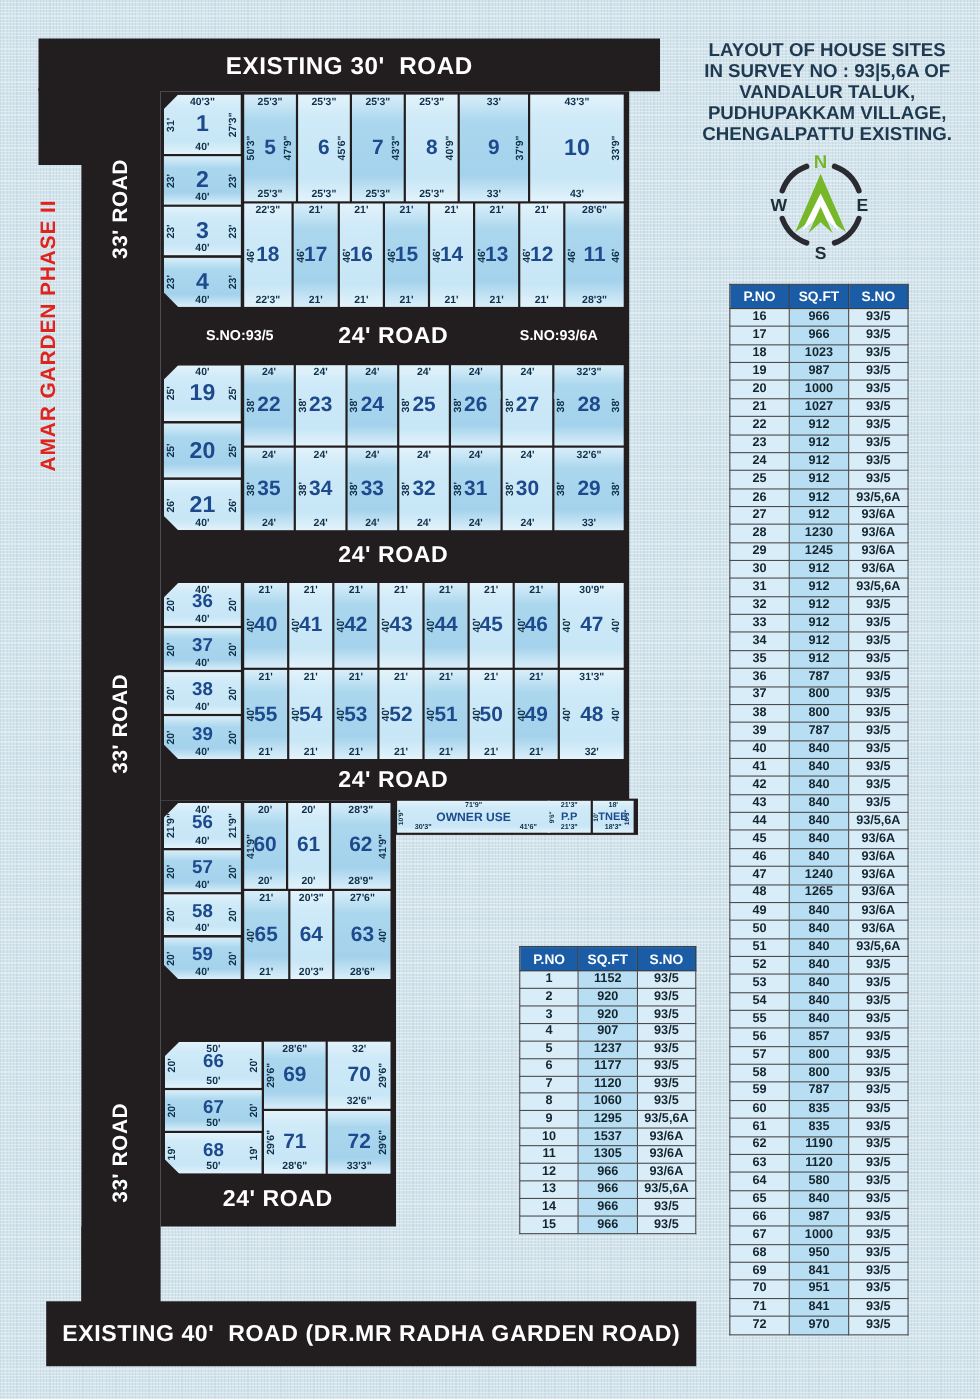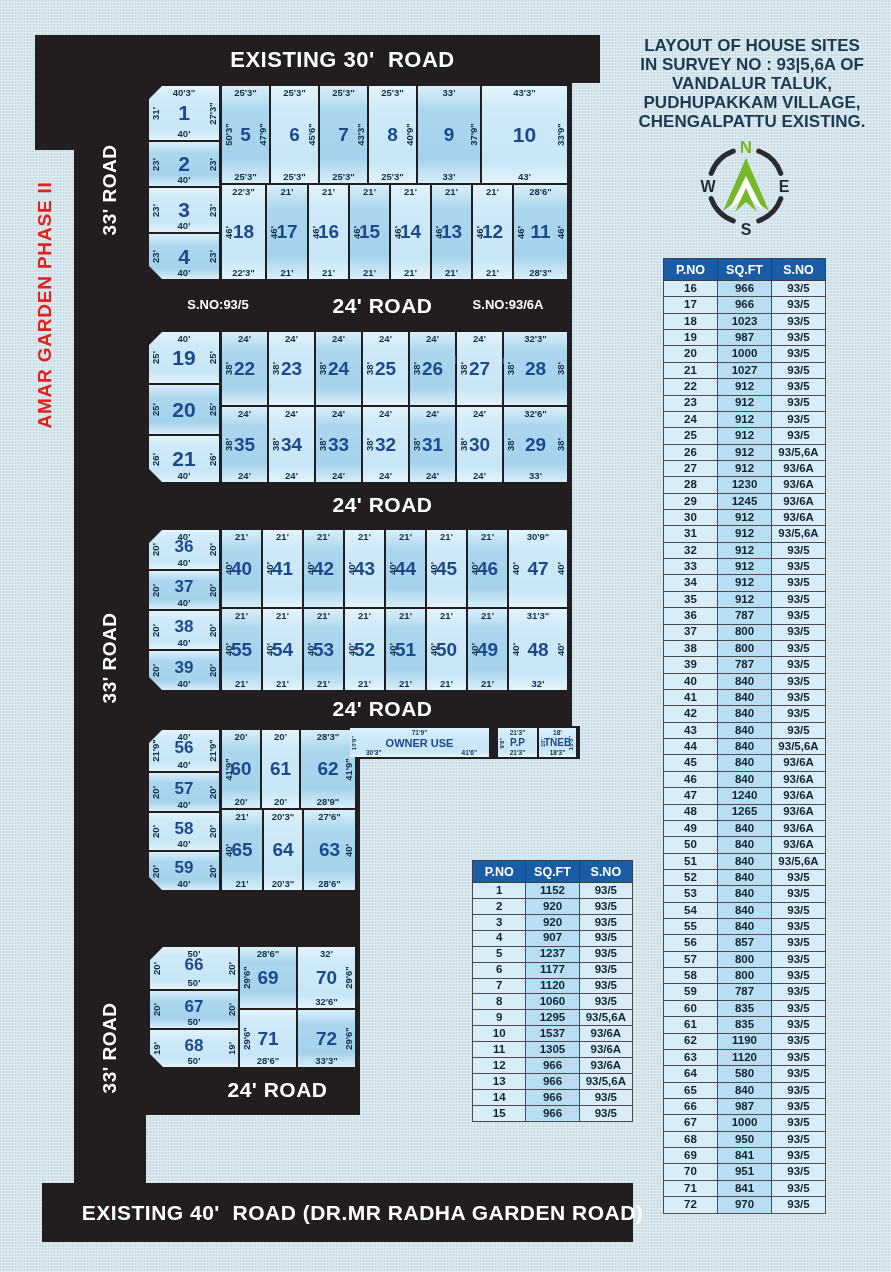--- a/index.html
+++ b/index.html
@@ -4,21 +4,21 @@
 <style>
   html,body{margin:0;padding:0;}
   body{width:891px;height:1272px;font-family:"Liberation Sans",sans-serif;}
   #page{position:relative;width:891px;height:1272px;overflow:hidden;
     background-color:#d3e4ec;
     background-image:
       repeating-linear-gradient(0deg, rgba(255,255,255,.35) 0 1px, transparent 1px 3px),
       repeating-linear-gradient(90deg, rgba(150,180,198,.20) 0 1px, transparent 1px 3px);
   }
   .blk{position:absolute;background:#221e20;}
-  .roadlbl{position:absolute;color:#ffffff;font-weight:bold;display:flex;align-items:center;justify-content:center;white-space:pre;letter-spacing:.5px;padding-left:25px;}
+  .roadlbl{position:absolute;color:#ffffff;font-weight:bold;display:flex;align-items:center;justify-content:center;white-space:pre;letter-spacing:.5px;}
   .vroadlbl{position:absolute;display:flex;align-items:center;justify-content:center;}
   .vroadlbl span{transform:rotate(-90deg);white-space:nowrap;color:#fff;font-weight:bold;font-size:19px;letter-spacing:.5px;}
   #side-red{position:absolute;left:10px;top:180px;width:70px;height:250px;display:flex;align-items:center;justify-content:center;}
   #side-red span{transform:rotate(-90deg);white-space:nowrap;color:#e0231c;font-weight:bold;font-size:19px;letter-spacing:.8px;}
   
   .plot{position:absolute;}
   .s-a{background:linear-gradient(#e3f3fb,#cfeaf8 22%,#c7e6f6 78%,#e3f3fb);}
   .s-b{background:linear-gradient(#d9eef9,#abd7ee 25%,#a4d2ec 75%,#d9eef9);}
   .c-tl{clip-path:polygon(13px 0,100% 0,100% 100%,0 100%,0 13px);}
   .c-bl{clip-path:polygon(0 0,100% 0,100% 100%,13px 100%,0 calc(100% - 13px));}
@@ -692,21 +692,21 @@
         </div>
         <div class="num">71</div>
       </div>
       <div class="plot s-b" style="left: 298px; top: 1010px; width: 57px; height: 57px;">
         <div class="db">33'3"</div>
         <div class="dv dr">
           <i>29'6"</i>
         </div>
         <div class="num">72</div>
       </div>
-      <div class="plot sp s-a" style="left: 350px; top: 728px; width: 139px; height: 29px;">
+      <div class="plot sp s-a" style="left: 361px; top: 728px; width: 139px; height: 29px;">
         <div class="dt">71'9"</div>
         <div class="dv dl">
           <i>10'9"</i>
         </div>
         <div class="sbl">30'3"</div>
         <div class="sbr">41'6"</div>
         <div class="num" style="font-size: 11px;">OWNER USE</div>
       </div>
       <div class="plot sp s-a" style="left: 498px; top: 728px; width: 39px; height: 29px;">
         <div class="dt">21'3"</div>

